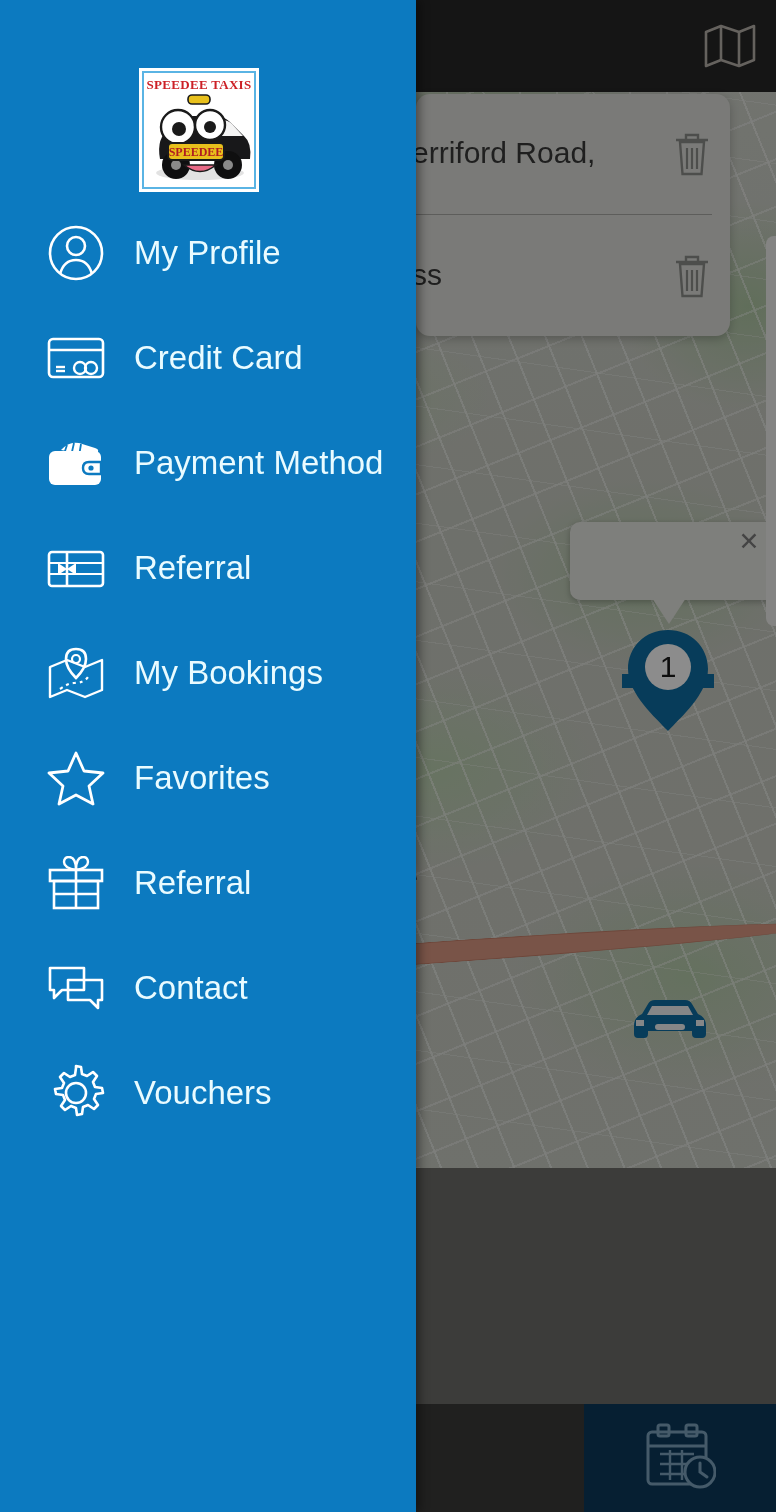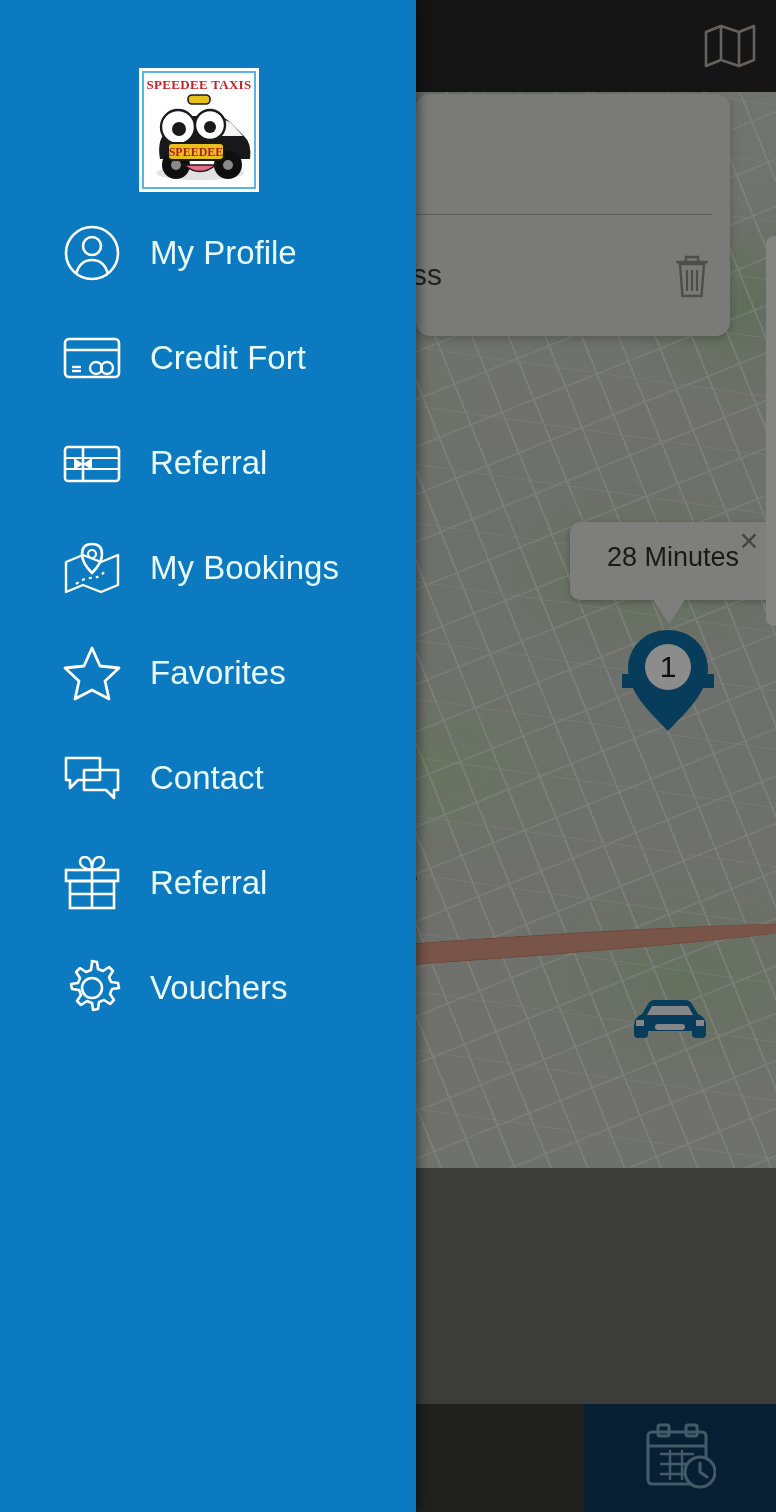--- a/index.html
+++ b/index.html
@@ -324,21 +324,21 @@
     color: #cc2026;
     font-size: 13px;
     font-weight: bold;
     font-family: "Liberation Serif", serif;
     letter-spacing: .3px;
   }
   .logo-car { position: absolute; left: 4px; top: 20px; width: 104px; height: 92px; }
 
   .menu {
     position: absolute;
-    left: 16px; right: 0; top: 200px;
+    left: 0; right: 0; top: 200px;
   }
   .menu-item {
     position: relative;
     height: 105px;
     display: flex;
     align-items: center;
   }
   .menu-icon {
     width: 64px; height: 56px;
     margin-left: 44px;
@@ -407,27 +407,36 @@
 
       <span class="pin">
         <svg viewBox="0 0 100 108" width="100" height="108">
           <path d="M50 4 C27 4 10 21 10 43 C10 68 38 92 50 105 C62 92 90 68 90 43 C90 21 73 4 50 4 Z" fill="#0d6ea4"></path>
           <path d="M4 48 h16 v14 H4 z M80 48 h16 v14 H80 z" fill="#0d6ea4"></path>
         </svg>
         <span class="pin-badge">1</span>
       </span>
 
       <div class="eta-bubble">
-        <span class="eta-text">28 Minutes</span>
         <span class="eta-close">✕</span>
         <span class="eta-tail"></span>
       </div>
     </div>
 
     <div class="addr-card">
+      <div class="addr-row r1">
+        <span class="addr-text">erriford Road,</span>
+        <span class="trash-btn">
+          <svg viewBox="0 0 44 52" width="44" height="52">
+            <path d="M6 12 h32 M16 12 V7 h12 v5" fill="none" stroke="#8d8e8a" stroke-width="2.4"></path>
+            <path d="M10 14 h24 l-2.5 32 h-19 z" fill="none" stroke="#8d8e8a" stroke-width="2.4"></path>
+            <path d="M17 20 v21 M22 20 v21 M27 20 v21" stroke="#8d8e8a" stroke-width="2.2"></path>
+          </svg>
+        </span>
+      </div>
       <div class="addr-divider"></div>
       <div class="addr-row r2">
         <span class="addr-text">ss</span>
         <span class="trash-btn">
           <svg viewBox="0 0 44 52" width="44" height="52">
             <path d="M6 12 h32 M16 12 V7 h12 v5" fill="none" stroke="#8d8e8a" stroke-width="2.4"></path>
             <path d="M10 14 h24 l-2.5 32 h-19 z" fill="none" stroke="#8d8e8a" stroke-width="2.4"></path>
             <path d="M17 20 v21 M22 20 v21 M27 20 v21" stroke="#8d8e8a" stroke-width="2.2"></path>
           </svg>
         </span>
@@ -517,23 +526,35 @@
         <span class="menu-icon">
           <svg viewBox="0 0 58 42" width="58" height="42">
             <rect x="2" y="2" width="54" height="38" rx="4" fill="none" stroke="#ffffff" stroke-width="2.6"></rect>
             <path d="M2 13 h54" stroke="#ffffff" stroke-width="2.6"></path>
             <path d="M9 30 h9" stroke="#ffffff" stroke-width="2.4"></path>
             <path d="M9 34 h9" stroke="#ffffff" stroke-width="2.4"></path>
             <circle cx="33" cy="31" r="6" fill="none" stroke="#ffffff" stroke-width="2.4"></circle>
             <circle cx="44" cy="31" r="6" fill="none" stroke="#ffffff" stroke-width="2.4"></circle>
           </svg>
         </span>
-        <span class="menu-label">Credit Fort</span>
-      </div>
-
+        <span class="menu-label">Credit Card</span>
+      </div>
+
+      <div class="menu-item">
+        <span class="menu-icon">
+          <svg viewBox="0 0 58 50" width="58" height="50">
+            <path d="M14 12 q8-9 18-7 l16 5 q4 1 3 4 l-2 4" fill="#ffffff"></path>
+            <path d="M20 7 l-4 12 M27 5 l-3 13 M34 6 l-2 12" stroke="#0c7ac0" stroke-width="1.8"></path>
+            <rect x="2" y="13" width="52" height="34" rx="6" fill="#ffffff"></rect>
+            <path d="M54 24 h-12 q-6 0-6 6 q0 6 6 6 h12 z" fill="#ffffff" stroke="#0c7ac0" stroke-width="2.4"></path>
+            <circle cx="44" cy="30" r="2.6" fill="#0c7ac0"></circle>
+          </svg>
+        </span>
+        <span class="menu-label">Payment Method</span>
+      </div>
 
       <div class="menu-item">
         <span class="menu-icon">
           <svg viewBox="0 0 58 44" width="58" height="44">
             <rect x="2" y="6" width="54" height="34" rx="3" fill="none" stroke="#ffffff" stroke-width="2.6"></rect>
             <path d="M2 17 h54 M2 28 h54" stroke="#ffffff" stroke-width="2.2"></path>
             <path d="M20 6 v34" stroke="#ffffff" stroke-width="2.6"></path>
             <path d="M20 23 l-9-6 v12 z" fill="#ffffff"></path>
             <path d="M20 23 l9-6 v12 z" fill="#ffffff"></path>
           </svg>
@@ -553,48 +574,48 @@
         <span class="menu-label">My Bookings</span>
       </div>
 
       <div class="menu-item">
         <span class="menu-icon">
           <svg viewBox="0 0 58 56" width="58" height="56">
             <path d="M29 3 L37 21 L56 23 L42 36 L46 54 L29 45 L12 54 L16 36 L2 23 L21 21 Z" fill="none" stroke="#ffffff" stroke-width="2.8" stroke-linejoin="round"></path>
           </svg>
         </span>
         <span class="menu-label">Favorites</span>
-      </div>
-
-      <div class="menu-item">
-        <span class="menu-icon">
-          <svg viewBox="0 0 58 50" width="58" height="50">
-            <path d="M3 5 h34 v22 h-22 l-8 8 v-8 h-4 z" fill="none" stroke="#ffffff" stroke-width="2.6" stroke-linejoin="round"></path>
-            <path d="M21 17 h34 v20 h-4 v8 l-8-8 h-22 z" fill="none" stroke="#ffffff" stroke-width="2.6" stroke-linejoin="round"></path>
-          </svg>
-        </span>
-        <span class="menu-label">Contact</span>
       </div>
 
       <div class="menu-item">
         <span class="menu-icon">
           <svg viewBox="0 0 58 54" width="58" height="54">
             <rect x="3" y="14" width="52" height="11" fill="none" stroke="#ffffff" stroke-width="2.6"></rect>
             <rect x="7" y="25" width="44" height="27" fill="none" stroke="#ffffff" stroke-width="2.6"></rect>
             <path d="M7 38 h44" stroke="#ffffff" stroke-width="2.4"></path>
             <path d="M29 14 v38" stroke="#ffffff" stroke-width="2.6"></path>
             <path d="M29 14 q-12-2-12-8 q0-5 5-5 q7 0 7 13" fill="none" stroke="#ffffff" stroke-width="2.4"></path>
             <path d="M29 14 q12-2 12-8 q0-5-5-5 q-7 0-7 13" fill="none" stroke="#ffffff" stroke-width="2.4"></path>
           </svg>
         </span>
         <span class="menu-label">Referral</span>
       </div>
 
       <div class="menu-item">
         <span class="menu-icon">
+          <svg viewBox="0 0 58 50" width="58" height="50">
+            <path d="M3 5 h34 v22 h-22 l-8 8 v-8 h-4 z" fill="none" stroke="#ffffff" stroke-width="2.6" stroke-linejoin="round"></path>
+            <path d="M21 17 h34 v20 h-4 v8 l-8-8 h-22 z" fill="none" stroke="#ffffff" stroke-width="2.6" stroke-linejoin="round"></path>
+          </svg>
+        </span>
+        <span class="menu-label">Contact</span>
+      </div>
+
+      <div class="menu-item">
+        <span class="menu-icon">
           <svg viewBox="0 0 58 58" width="58" height="58">
             <path d="M29 2 l5 1 1 7 5 2 6-4 4 4 -4 6 2 5 7 1 1 5 -7 1 -2 5 4 6 -4 4 -6-4 -5 2 -1 7 -5 1 -1-7 -5-2 -6 4 -4-4 4-6 -2-5 -7-1 -1-5 7-1 2-5 -4-6 4-4 6 4 5-2 1-7 z" fill="none" stroke="#ffffff" stroke-width="2.6" stroke-linejoin="round"></path>
             <circle cx="29" cy="29" r="10" fill="none" stroke="#ffffff" stroke-width="2.6"></circle>
           </svg>
         </span>
         <span class="menu-label">Vouchers</span>
       </div>
 
 
     </div>

